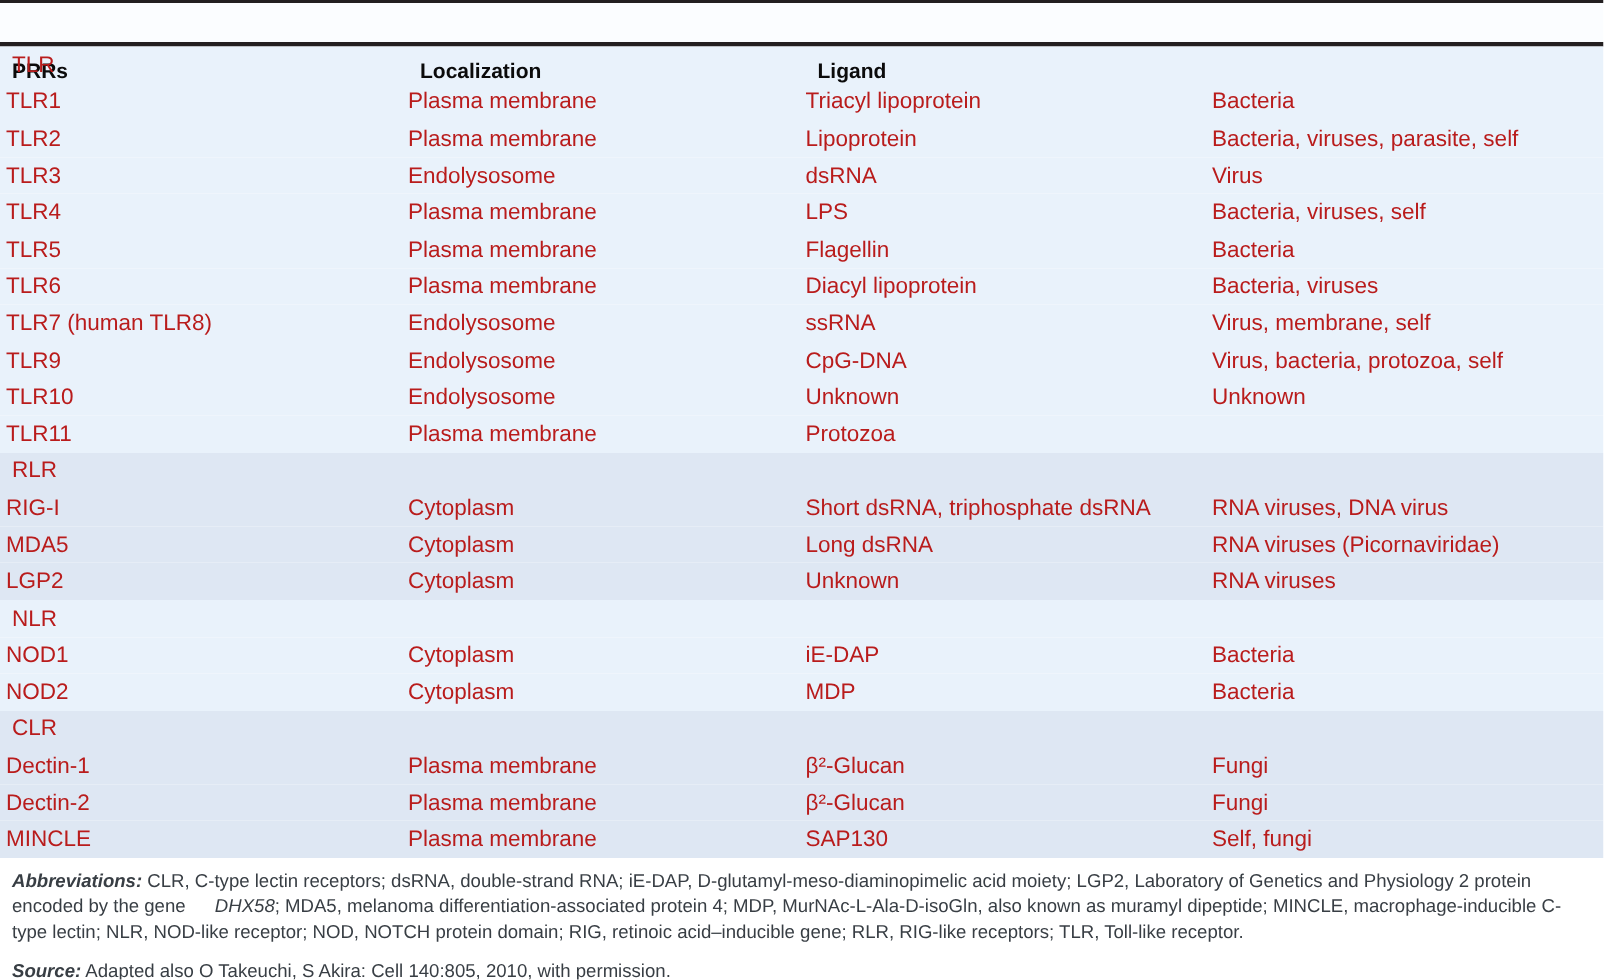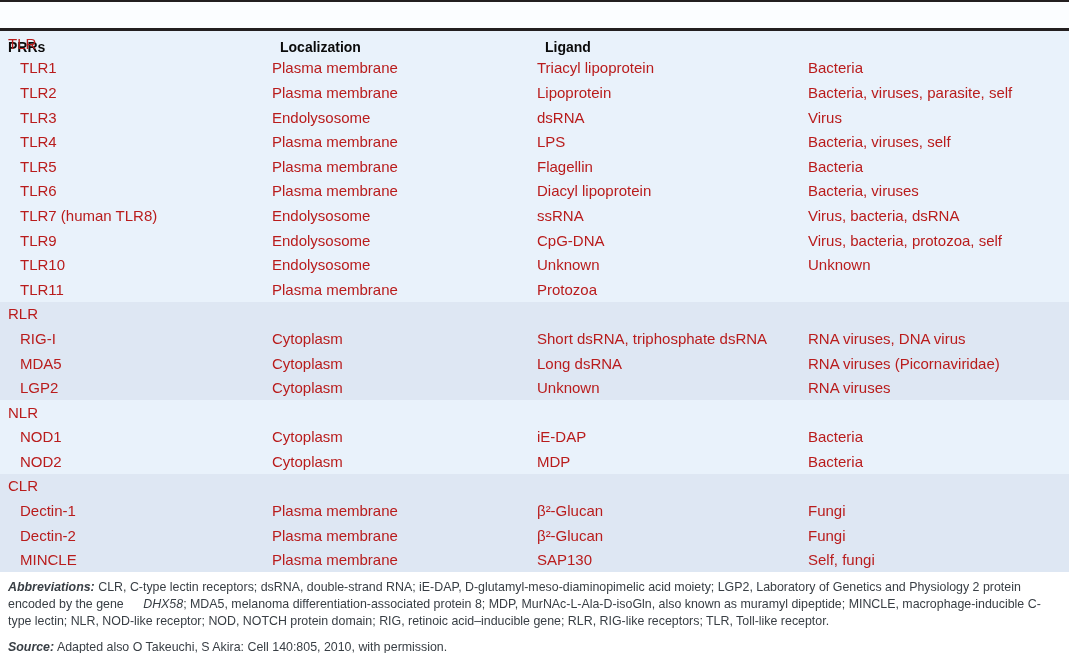--- a/index.html
+++ b/index.html
@@ -24,21 +24,21 @@
     font-weight:bold;
     font-size:14px;
     color:#0b0b0b;
   }
   .header-row .cell{padding-left:8px;margin-top:37px;}
   .header-row .cell.c1{padding-left:8px;}
 
   .row{height:24.6px;font-size:15px;color:#b91c1c;}
   .row .cell{padding-left:0;white-space:nowrap;overflow:hidden;}
   .row .cell.c1.section-name{padding-left:8px;}
-  .row .cell.c1.item-name{padding-left:20px;}
+  .row .cell.c1.item-name{padding-left:4px;}
   .band-a{background:#e9f2fb;}
   .band-b{background:#dee7f3;}
 
   .footnotes{
     padding:7px 10px 0 8px;
     font-size:12.4px;
     line-height:17px;
     color:#383e44;
     background:#ffffff;
   }
@@ -101,21 +101,21 @@
       <div class="grid-row row band-a">
         <div class="cell c1 item-name">TLR6</div>
         <div class="cell ">Plasma membrane</div>
         <div class="cell ">Diacyl lipoprotein</div>
         <div class="cell ">Bacteria, viruses</div>
       </div>
       <div class="grid-row row band-a">
         <div class="cell c1 item-name">TLR7 (human TLR8)</div>
         <div class="cell ">Endolysosome</div>
         <div class="cell ">ssRNA</div>
-        <div class="cell ">Virus, bacteria, dsRNA</div>
+        <div class="cell ">Virus, membrane, self</div>
       </div>
       <div class="grid-row row band-a">
         <div class="cell c1 item-name">TLR9</div>
         <div class="cell ">Endolysosome</div>
         <div class="cell ">CpG-DNA</div>
         <div class="cell ">Virus, bacteria, protozoa, self</div>
       </div>
       <div class="grid-row row band-a">
         <div class="cell c1 item-name">TLR10</div>
         <div class="cell ">Endolysosome</div>
@@ -192,21 +192,21 @@
         <div class="cell ">Plasma membrane</div>
         <div class="cell ">SAP130</div>
         <div class="cell ">Self, fungi</div>
       </div>
     </div>
 
   <div class="footnotes">
     <div>
       <span class="fnote-label">Abbreviations:</span>
       <span>CLR, C-type lectin receptors; dsRNA, double-strand RNA; iE-DAP, D-glutamyl-meso-diaminopimelic acid moiety; LGP2, Laboratory of Genetics and Physiology 2 protein encoded by the gene</span>
-      <span class="gene">DHX58</span><span>; MDA5, melanoma differentiation-associated protein 8; MDP, MurNAc-L-Ala-D-isoGln, also known as muramyl dipeptide; MINCLE, macrophage-inducible C-type lectin; NLR, NOD-like receptor; NOD, NOTCH protein domain; RIG, retinoic acid–inducible gene; RLR, RIG-like receptors; TLR, Toll-like receptor.</span>
+      <span class="gene">DHX58</span><span>; MDA5, melanoma differentiation-associated protein 4; MDP, MurNAc-L-Ala-D-isoGln, also known as muramyl dipeptide; MINCLE, macrophage-inducible C-type lectin; NLR, NOD-like receptor; NOD, NOTCH protein domain; RIG, retinoic acid–inducible gene; RLR, RIG-like receptors; TLR, Toll-like receptor.</span>
     </div>
     <div class="source-line">
       <span class="fnote-label">Source:</span>
       <span>Adapted also O Takeuchi, S Akira: Cell 140:805, 2010, with permission.</span>
     </div>
   </div>
 
 </div>
 
 </body></html>

